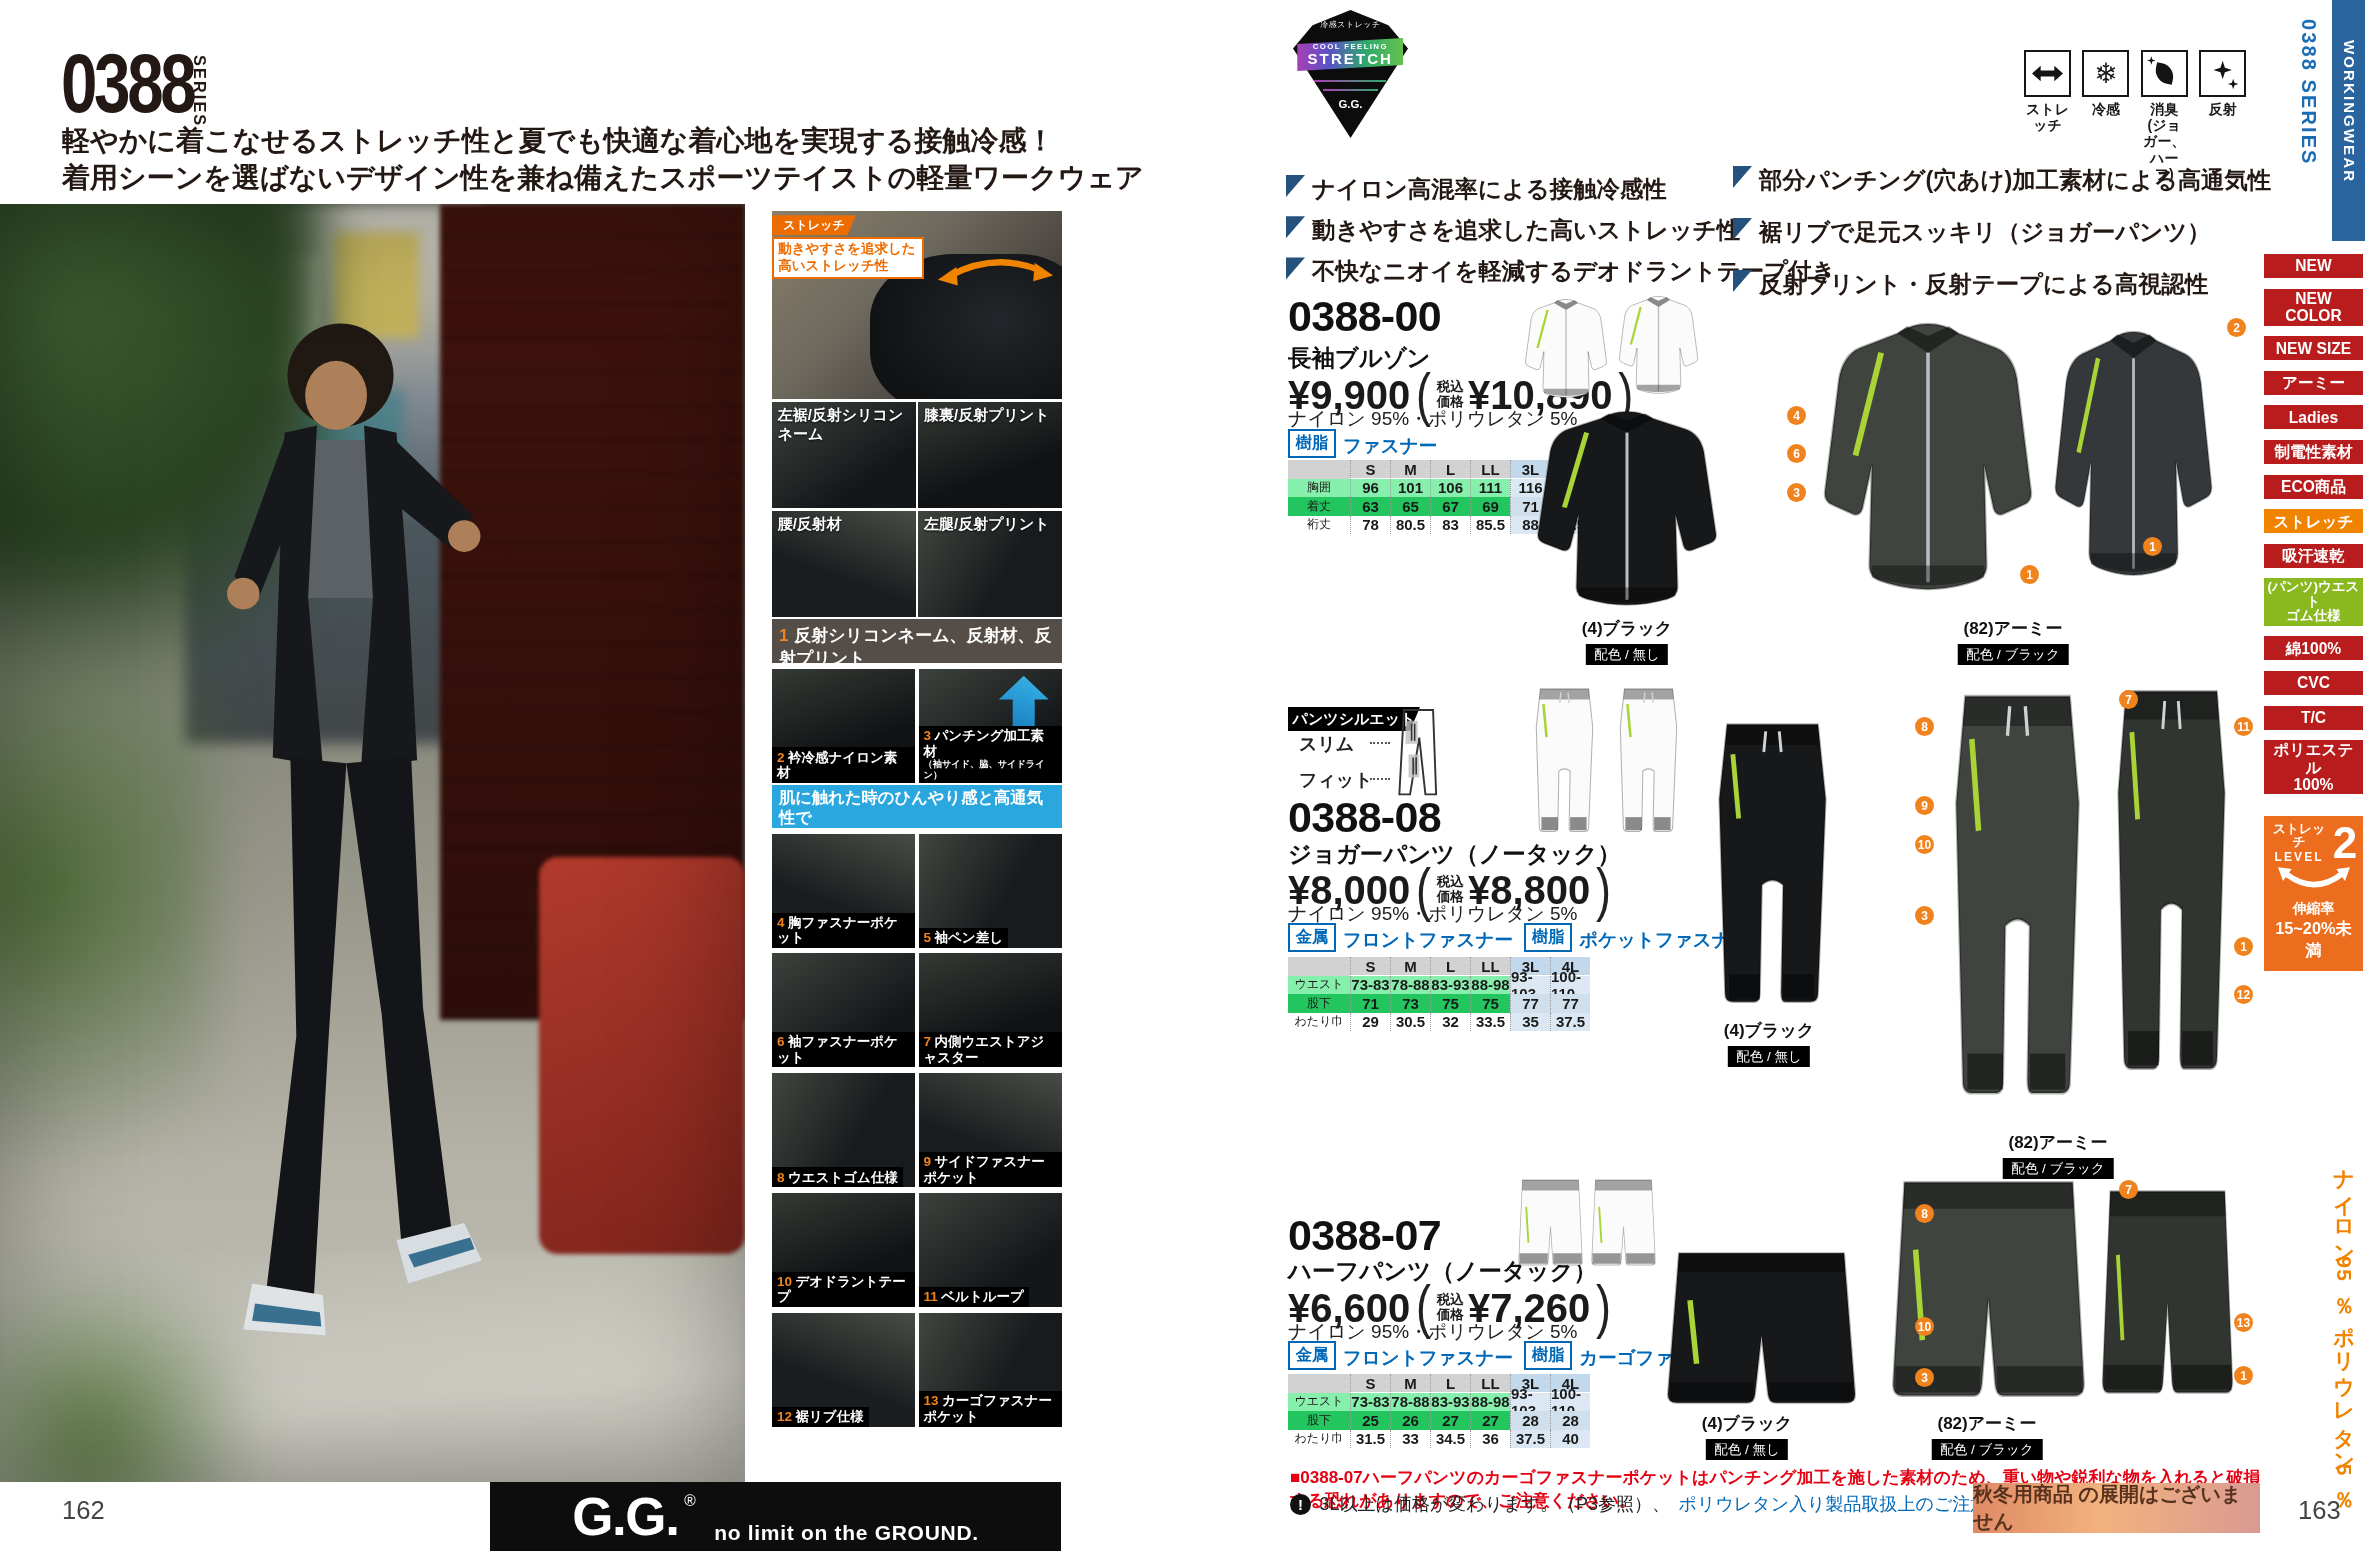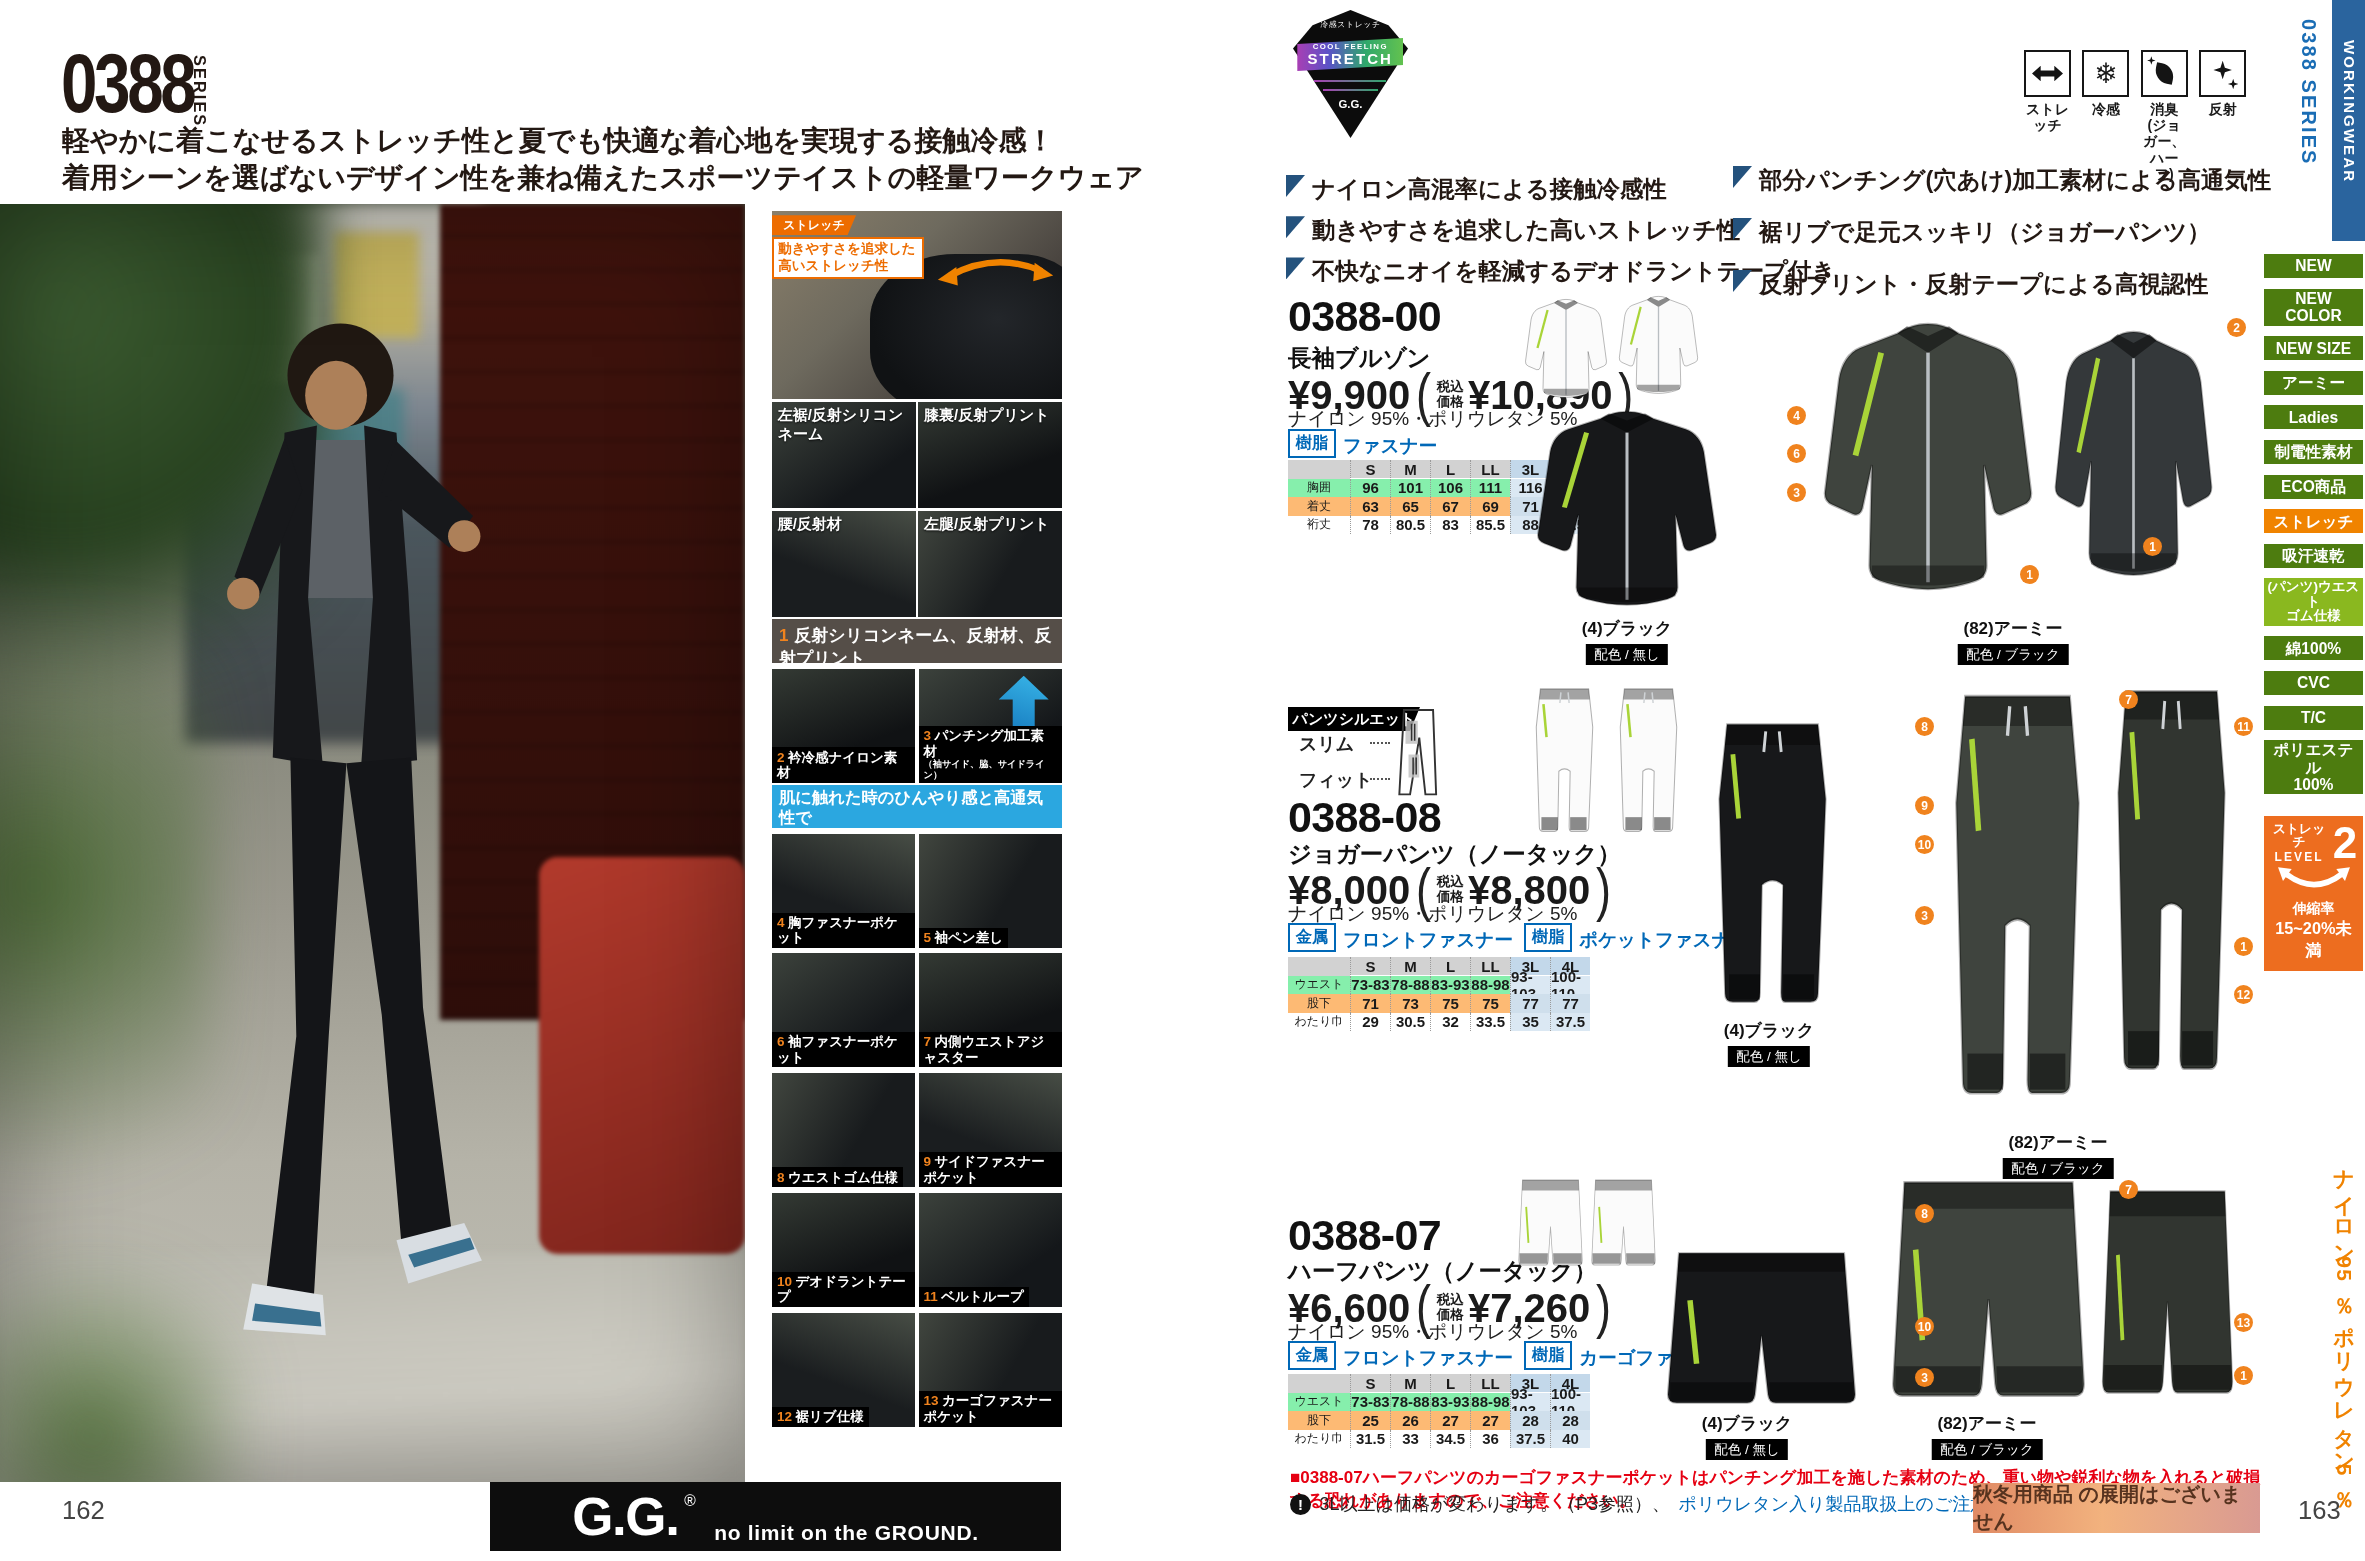--- a/index.html
+++ b/index.html
@@ -135,38 +135,38 @@
   .ftag{border:2.1px solid #0068b7;color:#0068b7;font-weight:bold;font-size:16.3px;padding:1.4px 5.7px;}
   .flabel{color:#0068b7;font-weight:bold;font-size:18.5px;}
 
   .size-table{display:grid;grid-template-columns:62px repeat(6,40px);font-size:15px;}
   .st-c{height:18.5px;display:flex;align-items:center;justify-content:center;border-left:1.4px dotted #9a9a9a;}
   .st-c.first{border-left:none;font-size:12px;}
   .st-h{font-weight:bold;height:18px;}
   .st-v{font-weight:bold;}
   .rh{background:#d2d2d2;} .rh.hl{background:#c3d8ea;}
   .r0{background:#86efac;} .r0.hl{background:#dbe8f3;}
-  .r1{background:#fdba74;} .r1.hl{background:#cfdfec;}
+  .r1{background:#22c55e;} .r1.hl{background:#cfdfec;}
   .r2{background:#ffffff;} .r2.hl{background:#dbe8f3;}
 
   .colorlabel{position:absolute;text-align:center;transform:translateX(-50%);}
   .cname{font-size:17px;font-weight:bold;color:#111;}
   .cscheme{display:inline-block;margin-top:4.3px;background:#000;color:#fff;font-size:13.5px;padding:1.4px 8.5px;}
   .mk{position:absolute;width:19px;height:19px;border-radius:50%;background:#f0831e;color:#fff;
       font-weight:bold;font-size:12px;display:flex;align-items:center;justify-content:center;z-index:6;}
 
   .sil-tag{left:1288px;top:707px;width:132px;height:24px;background:#000;color:#fff;font-size:15px;
            font-weight:bold;display:flex;align-items:center;justify-content:center;
            clip-path:polygon(0 0,100% 0,calc(100% - 10px) 100%,0 100%);}
   .sil-lab{font-size:18px;font-weight:bold;color:#222;}
   .dotline{border-top:2.1px dotted #555;}
 
   
   .sidebar{left:2264px;top:254px;width:99px;display:flex;flex-direction:column;gap:10.6px;}
-  .tab{min-height:24px;background:#4d7c0f;color:#fff;font-size:15.6px;font-weight:bold;
+  .tab{min-height:24px;background:#b91c1c;color:#fff;font-size:15.6px;font-weight:bold;
        display:flex;align-items:center;justify-content:center;text-align:center;line-height:1.1;
        white-space:pre-line;padding:1.4px 2.8px;box-sizing:border-box;}
   .tab[data-state="orange"]{background:#f08300;}
   .tab[data-state="green"]{background:#8ab81f;font-size:13.5px;}
   .stretch-badge{margin-top:11.4px;background:#ed6d1f;color:#fff;padding:7px 5.7px 8.5px;text-align:center;}
   .sb-top{display:flex;align-items:center;justify-content:center;gap:4.3px;}
   .sb-l1{font-size:12.8px;font-weight:bold;line-height:1;}
   .sb-l2{font-size:12px;font-weight:bold;letter-spacing:2.1px;line-height:1;margin-top:2.1px;}
   .sb-num{font-size:44px;font-weight:bold;line-height:.9;}
   .sb-arrow{width:84px;height:31px;margin:2.8px auto 1.4px;}

